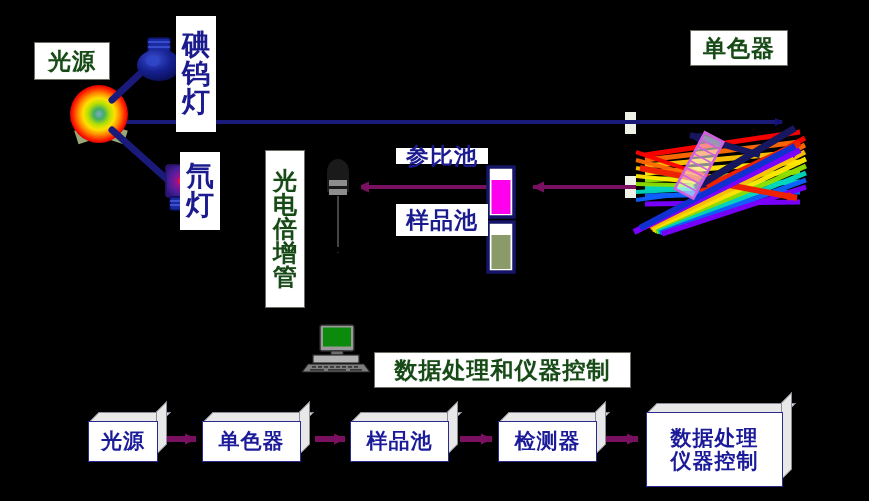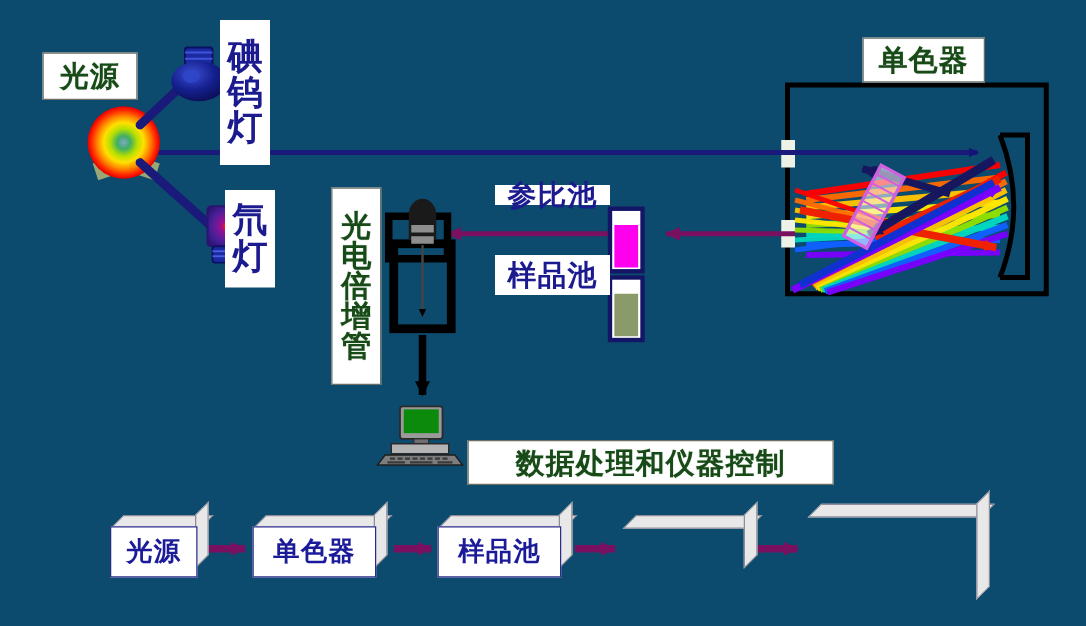--- a/index.html
+++ b/index.html
@@ -4,21 +4,21 @@
 <style>
   html, body {
     margin: 0;
     padding: 0;
     background: #ffffff;
   }
   #stage {
     position: relative;
     width: 869px;
     height: 501px;
-    background: #0c4a6e;
+    background: #000000;
     overflow: hidden;
     font-family: "DejaVu Sans", "Liberation Sans", sans-serif;
   }
   .abs { position: absolute; }
 
   
   .lbl-box {
     background: #ffffff;
     border: 1.5px solid #6b6f66;
     color: #184a18;
@@ -341,21 +341,21 @@
 
   <div class="lbl-plain abs" style="left:396px; top:204px; width:92px; height:32px; font-size:23px;">
     <span>样品池</span>
   </div>
 
 
   <div class="lbl-box abs" style="left:690px; top:30px; width:98px; height:36px; font-size:23px;">
     <span>单色器</span>
   </div>
 
-  <div class="lbl-box abs" style="left:374px; top:352px; width:293px; height:36px; font-size:23px;">
+  <div class="lbl-box abs" style="left:374px; top:352px; width:257px; height:36px; font-size:23px;">
     <span>数据处理和仪器控制</span>
   </div>
 
   <div class="flow-box" style="left:88px; top:412px; width:79px; height:50px;">
     <div class="top" style="left:0;top:0;width:70px;height:9px;transform:skewX(-45deg);transform-origin:bottom left;"></div>
     <div class="side" style="right:0;top:0;width:9px;height:41px;transform:skewY(-45deg);transform-origin:top left;"></div>
     <div class="face" style="font-size:21px;">
       <span>光源</span>
     </div>
   </div>
@@ -372,20 +372,27 @@
     <div class="top" style="left:0;top:0;width:99px;height:9px;transform:skewX(-45deg);transform-origin:bottom left;"></div>
     <div class="side" style="right:0;top:0;width:9px;height:41px;transform:skewY(-45deg);transform-origin:top left;"></div>
     <div class="face" style="font-size:21px;">
       <span>样品池</span>
     </div>
   </div>
 
   <div class="flow-box" style="left:498px; top:412px; width:108px; height:50px;">
     <div class="top" style="left:0;top:0;width:99px;height:9px;transform:skewX(-45deg);transform-origin:bottom left;"></div>
     <div class="side" style="right:0;top:0;width:9px;height:41px;transform:skewY(-45deg);transform-origin:top left;"></div>
+    <div class="face" style="font-size:21px;">
+      <span>检测器</span>
+    </div>
   </div>
 
   <div class="flow-box" style="left:646px; top:403px; width:146px; height:84px;">
     <div class="top" style="left:0;top:0;width:137px;height:9px;transform:skewX(-45deg);transform-origin:bottom left;"></div>
     <div class="side" style="right:0;top:0;width:9px;height:75px;transform:skewY(-45deg);transform-origin:top left;"></div>
+    <div class="face" style="font-size:21px;">
+      <span>数据处理</span>
+      <span>仪器控制</span>
+    </div>
   </div>
 
 </div>
 
 </body></html>

